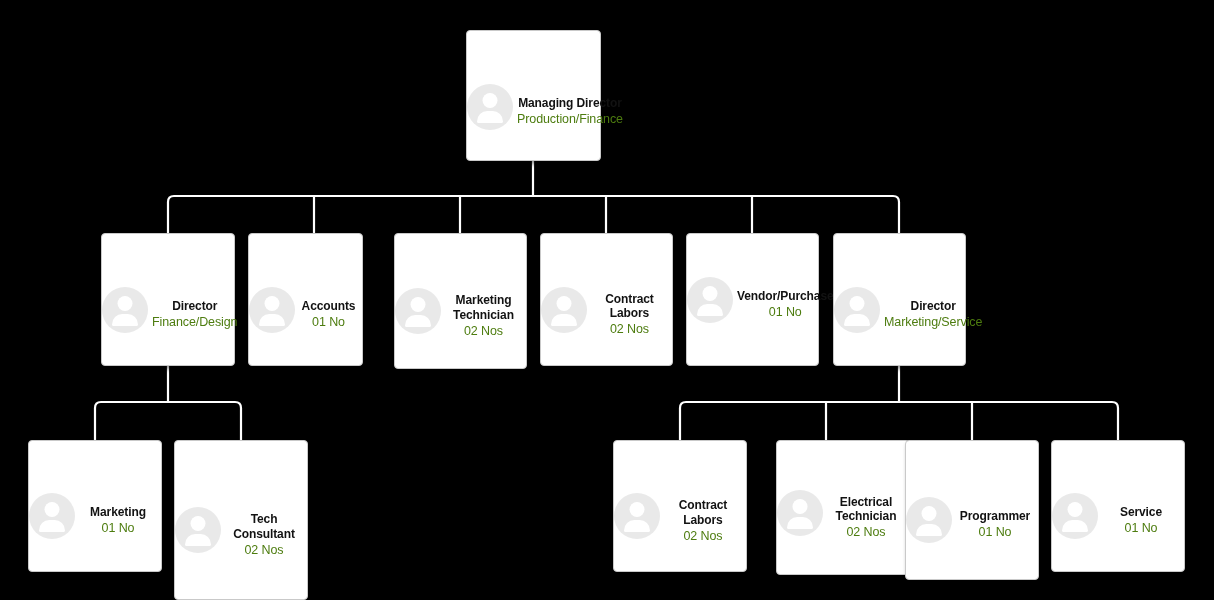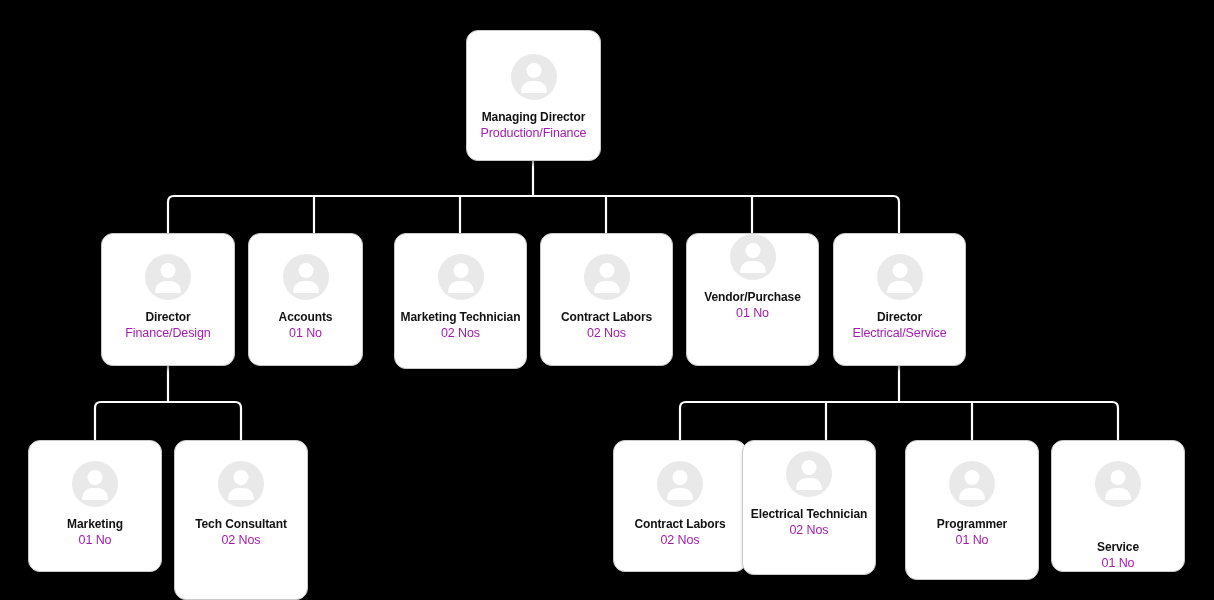--- a/index.html
+++ b/index.html
@@ -5,33 +5,33 @@
   html,body{margin:0;padding:0;background:#000;}
   body{width:1214px;height:600px;overflow:hidden;
        font-family:"Liberation Sans","DejaVu Sans",sans-serif;}
   #chart{position:relative;width:1214px;height:600px;background:#000;}
 
   
   #wires{position:absolute;left:0;top:0;width:1214px;height:600px;pointer-events:none;}
 
   
   .node{position:absolute;box-sizing:border-box;background:#fff;
-        border:1px solid #c9c9c9;border-radius:12px;
+        border:1px solid #c9c9c9;border-radius:4px;
         box-shadow:2px 3px 4px rgba(0,0,0,.45);
-        display:flex;flex-direction:column;align-items:center;}
+        display:flex;align-items:center;}
   .avatar{width:46px;height:46px;border-radius:50%;background:#e9e9e9;
           position:relative;flex:none;}
   .avatar .head{position:absolute;left:50%;top:9px;transform:translateX(-50%);
                 width:15px;height:15px;border-radius:50%;background:#fff;}
   .avatar .body{position:absolute;left:50%;top:27px;transform:translateX(-50%);
                 width:26px;height:12px;background:#fff;
                 border-radius:13px 13px 2px 2px;}
   .txt{margin-top:10px;text-align:center;line-height:1.23;width:100%;padding:0 4px;box-sizing:border-box;}
   .title{font-size:12px;font-weight:bold;color:#121212;letter-spacing:-0.1px;}
-  .sub{font-size:12.5px;font-weight:400;color:#a21caf;margin-top:1px;letter-spacing:-0.1px;}
+  .sub{font-size:12.5px;font-weight:400;color:#4d7c0f;margin-top:1px;letter-spacing:-0.1px;}
 </style>
 </head>
 <body>
 
 <div id="chart">
 
   <svg id="wires" viewBox="0 0 1214 600">
     <g fill="none" stroke="#ffffff" stroke-width="2.2" stroke-linecap="butt">
 
       <path d="M533,160 L533,196"></path>
@@ -119,21 +119,21 @@
     </div>
   </div>
 
   <div class="node" style="left:833px;top:233px;width:133px;height:133px;padding-top:20px;">
     <div class="avatar">
       <span class="head"></span>
       <span class="body"></span>
     </div>
     <div class="txt">
       <div class="title">Director</div>
-      <div class="sub">Electrical/Service</div>
+      <div class="sub">Marketing/Service</div>
     </div>
   </div>
 
   <div class="node" style="left:28px;top:440px;width:134px;height:132px;padding-top:20px;">
     <div class="avatar">
       <span class="head"></span>
       <span class="body"></span>
     </div>
     <div class="txt">
       <div class="title">Marketing</div>
@@ -156,21 +156,21 @@
     <div class="avatar">
       <span class="head"></span>
       <span class="body"></span>
     </div>
     <div class="txt">
       <div class="title">Contract Labors</div>
       <div class="sub">02 Nos</div>
     </div>
   </div>
 
-  <div class="node" style="left:742px;top:440px;width:134px;height:135px;padding-top:10px;">
+  <div class="node" style="left:776px;top:440px;width:134px;height:135px;padding-top:10px;">
     <div class="avatar">
       <span class="head"></span>
       <span class="body"></span>
     </div>
     <div class="txt">
       <div class="title">Electrical Technician</div>
       <div class="sub">02 Nos</div>
     </div>
   </div>
 

